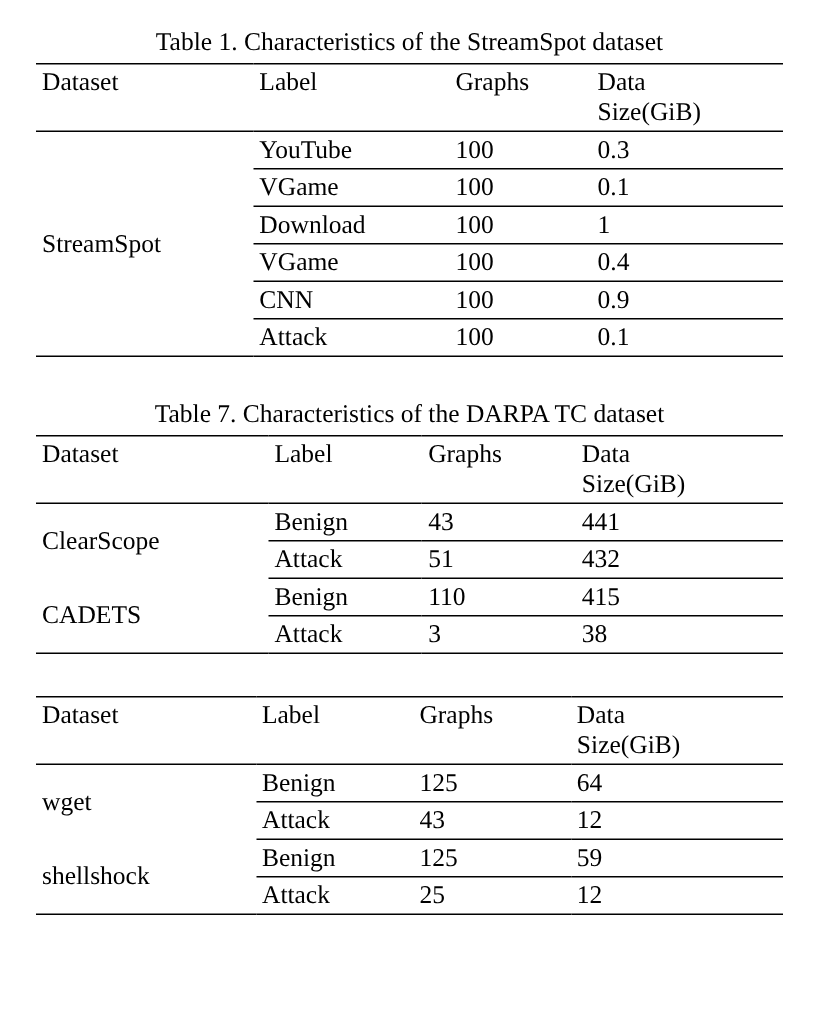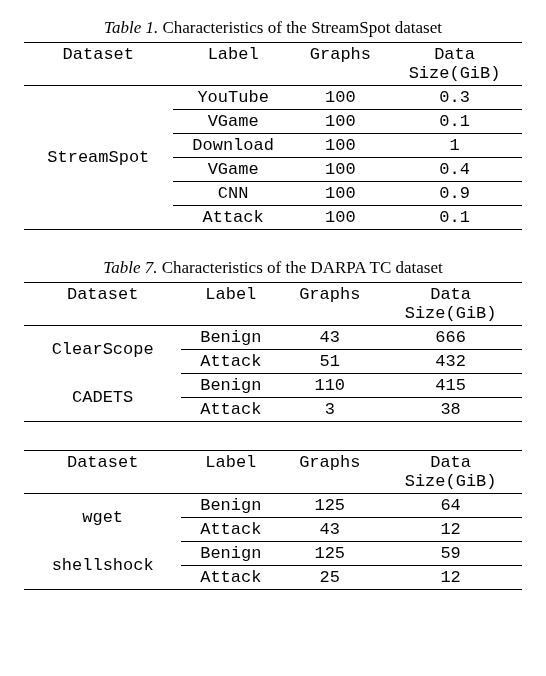--- a/index.html
+++ b/index.html
@@ -14,32 +14,30 @@
   }
   .table-block {
     margin-bottom: 28px;
   }
   .caption {
     text-align: center;
     font-size: 17px;
     margin-bottom: 4px;
   }
   .caption .tnum {
-    font-style: italic;
   }
   table {
     border-collapse: collapse;
     width: 100%;
     font-size: 17px;
   }
   th, td {
-    text-align: center;
+    text-align: left;
     padding: 2px 4px;
     font-weight: normal;
-    font-family: Liberation Mono, monospace;
   }
   th {
     vertical-align: top;
   }
   .hdr-top {
     border-top: 1.5px solid #000;
   }
   .hdr-bot {
     border-bottom: 1px solid #000;
   }
@@ -117,21 +115,21 @@
         <tr class="hdr-top hdr-bot">
       <th>Dataset</th>
       <th>Label</th>
       <th>Graphs</th>
       <th>Data<br><span class="sub">Size(GiB)</span></th>
     </tr>
     <tr class="row-line">
       <td class="ds-cell" rowspan="2">ClearScope</td>
       <td class="inner">Benign</td>
       <td class="inner">43</td>
-      <td class="inner">666</td>
+      <td class="inner">441</td>
     </tr>
     <tr class="row-line">
       <td class="inner">Attack</td>
       <td class="inner">51</td>
       <td class="inner">432</td>
     </tr>
     <tr class="row-line">
       <td class="ds-cell" rowspan="2">CADETS</td>
       <td class="inner">Benign</td>
       <td class="inner">110</td>

